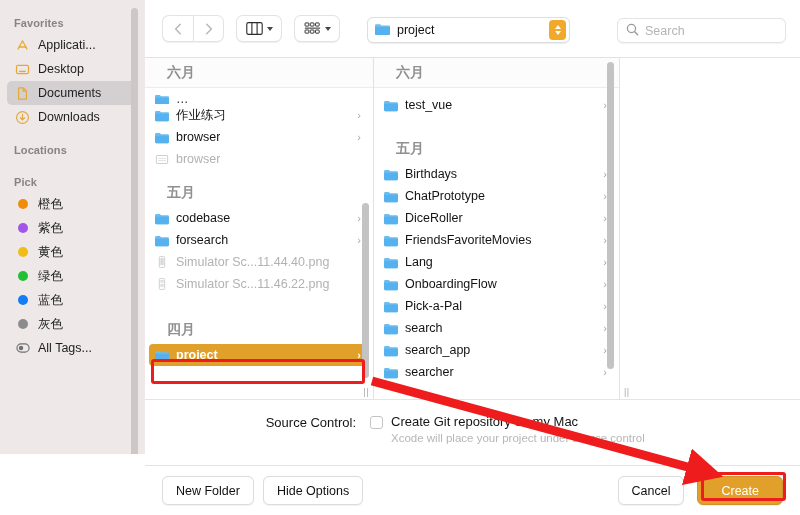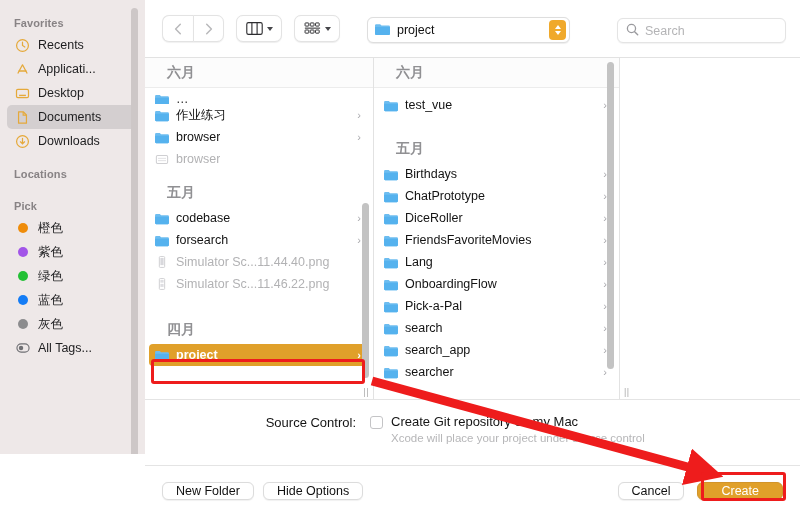--- a/index.html
+++ b/index.html
@@ -233,21 +233,21 @@
 
   
   #footer {
     flex: 0 0 50px;
     border-top: 1px solid #e4e4e4;
     display: flex; align-items: center;
     padding: 0 17px;
     position: relative;
   }
   .btn {
-    height: 18px;
+    height: 29px;
     border-radius: 6px;
     border: 1px solid #dcdcdc;
     background: #fff;
     font-size: 12.5px;
     color: #111;
     padding: 0 13px;
     display: flex; align-items: center; justify-content: center;
     box-shadow: 0 0.5px 1px rgba(0,0,0,.06);
     font-family: inherit;
   }
@@ -279,29 +279,20 @@
 </style>
 </head>
 <body>
 
 <div id="dialog">
 
   <div id="sidebar">
 
     <div class="sb-header">Favorites</div>
 
-    <div class="sb-item">
-      <span class="sb-ico">
-        <svg width="15" height="15" viewBox="0 0 16 16">
-            <circle cx="8" cy="8" r="6.3" fill="none" stroke="#e5a93a" stroke-width="1.3"></circle>
-            <path d="M8 4.4V8l2.5 1.6" fill="none" stroke="#e5a93a" stroke-width="1.3" stroke-linecap="round"></path>
-          </svg>
-      </span>
-      <span class="sb-label">Recents</span>
-    </div>
 
     <div class="sb-item">
       <span class="sb-ico">
         <svg width="15" height="15" viewBox="0 0 16 16">
             <path d="M3 12.3L8 3l5 9.3" fill="none" stroke="#e5a93a" stroke-width="1.35" stroke-linejoin="round"></path>
             <path d="M4.3 9.6h7.4" stroke="#e5a93a" stroke-width="1.35" stroke-linecap="round"></path>
           </svg>
       </span>
       <span class="sb-label">Applicati...</span>
     </div>
@@ -346,20 +337,26 @@
       <span class="sb-ico">
           <i class="dot" style="background:#ef8c0a"></i>
         </span>
       <span class="sb-label">橙色</span>
     </div>
     <div class="sb-item">
       <span class="sb-ico">
           <i class="dot" style="background:#a martin;background:#a255e8"></i>
         </span>
       <span class="sb-label">紫色</span>
+    </div>
+    <div class="sb-item">
+      <span class="sb-ico">
+          <i class="dot" style="background:#efbc18"></i>
+        </span>
+      <span class="sb-label">黄色</span>
     </div>
     <div class="sb-item">
       <span class="sb-ico">
           <i class="dot" style="background:#23c035"></i>
         </span>
       <span class="sb-label">绿色</span>
     </div>
     <div class="sb-item">
       <span class="sb-ico">
           <i class="dot" style="background:#147cf5"></i>

